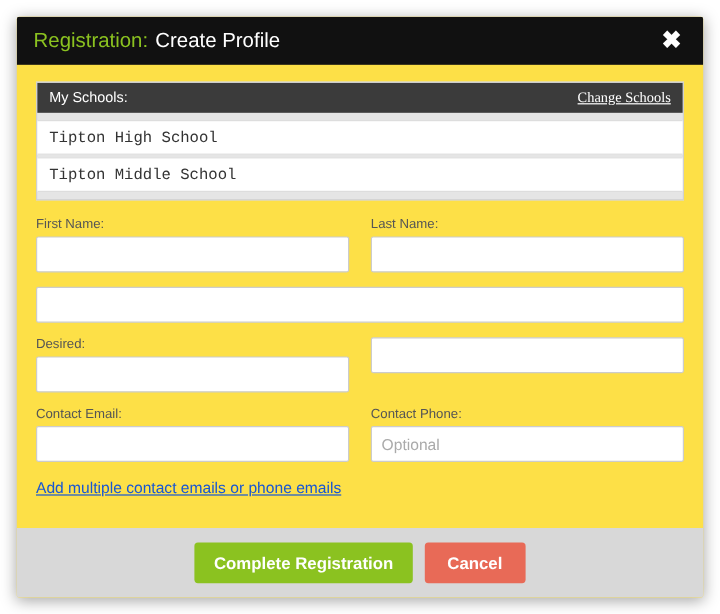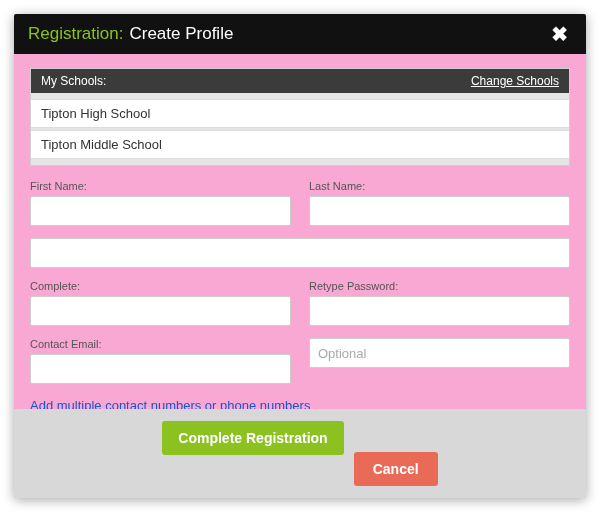--- a/index.html
+++ b/index.html
@@ -12,21 +12,21 @@
     font-size: 13px;
     color: #444;
     overflow: hidden;
   }
   .modal {
     position: absolute;
     left: 14px;
     top: 14px;
     width: 572px;
     height: 484px;
-    background: #f9a8d4;
+    background: #fde047;
     box-shadow: 0 2px 12px rgba(0,0,0,0.35);
     border-radius: 2px;
     display: flex;
     flex-direction: column;
     overflow: hidden;
   }
   .header {
     background: #111;
     color: #fff;
     height: 40px;
@@ -67,35 +67,36 @@
     color: #fff;
     padding: 5px 10px;
     display: flex;
     font-size: 12px;
   }
   .schools-head .change {
     margin-left: auto;
     text-decoration: underline;
     cursor: pointer;
     color: #fff;
+    font-family: Liberation Serif, serif;
   }
   .schools-list .school-row {
     background: #fff;
     border: 1px solid #ddd;
     border-left: none;
     border-right: none;
     padding: 6px 10px;
     margin-top: 2px;
     font-size: 13px;
     color: #333;
   }
   .schools-list .school-row:first-child {
     margin-top: 6px;
   }
-  .schools-list { padding-bottom: 6px; }
+  .schools-list { padding-bottom: 6px; font-family: Liberation Mono, monospace; }
   .form {
     margin-top: 14px;
   }
   .row {
     display: flex;
     gap: 18px;
     margin-bottom: 12px;
   }
   .field {
     flex: 1;
@@ -149,21 +150,21 @@
     border: none;
     border-radius: 3px;
     color: #fff;
     font-size: 14px;
     font-weight: 600;
     padding: 8px 16px;
     cursor: pointer;
     height: 34px;
   }
   .btn-primary { background: #8bc220; }
-  .btn-danger  { background: #e86a57; min-width: 84px; margin-top: 31px; }
+  .btn-danger  { background: #e86a57; min-width: 84px; }
 </style>
 </head>
 <body>
 
 <div class="modal">
 
   <div class="header">
     <span class="prefix">Registration:</span>
     <span class="title">Create Profile</span>
     <span class="close">✖</span>
@@ -196,40 +197,40 @@
       </div>
 
       <div class="row">
         <div class="field">
           <input type="text" value="" style="">
         </div>
       </div>
 
       <div class="row">
         <div class="field">
-          <label>Complete:</label>
+          <label>Desired:</label>
           <input type="password" value="" style="">
         </div>
         <div class="field">
-          <label>Retype Password:</label>
           <input type="password" value="" style="">
         </div>
       </div>
 
       <div class="row">
         <div class="field">
           <label>Contact Email:</label>
           <input type="text" value="" style="">
         </div>
         <div class="field">
+          <label>Contact Phone:</label>
           <input type="text" placeholder="Optional" style="">
         </div>
       </div>
 
-      <span class="multi-link">Add multiple contact numbers or phone numbers</span>
+      <span class="multi-link">Add multiple contact emails or phone emails</span>
 
     </div>
   </div>
 
   <div class="footer">
     <button class="btn btn-primary">Complete Registration</button>
     <button class="btn btn-danger">Cancel</button>
   </div>
 
 </div>

